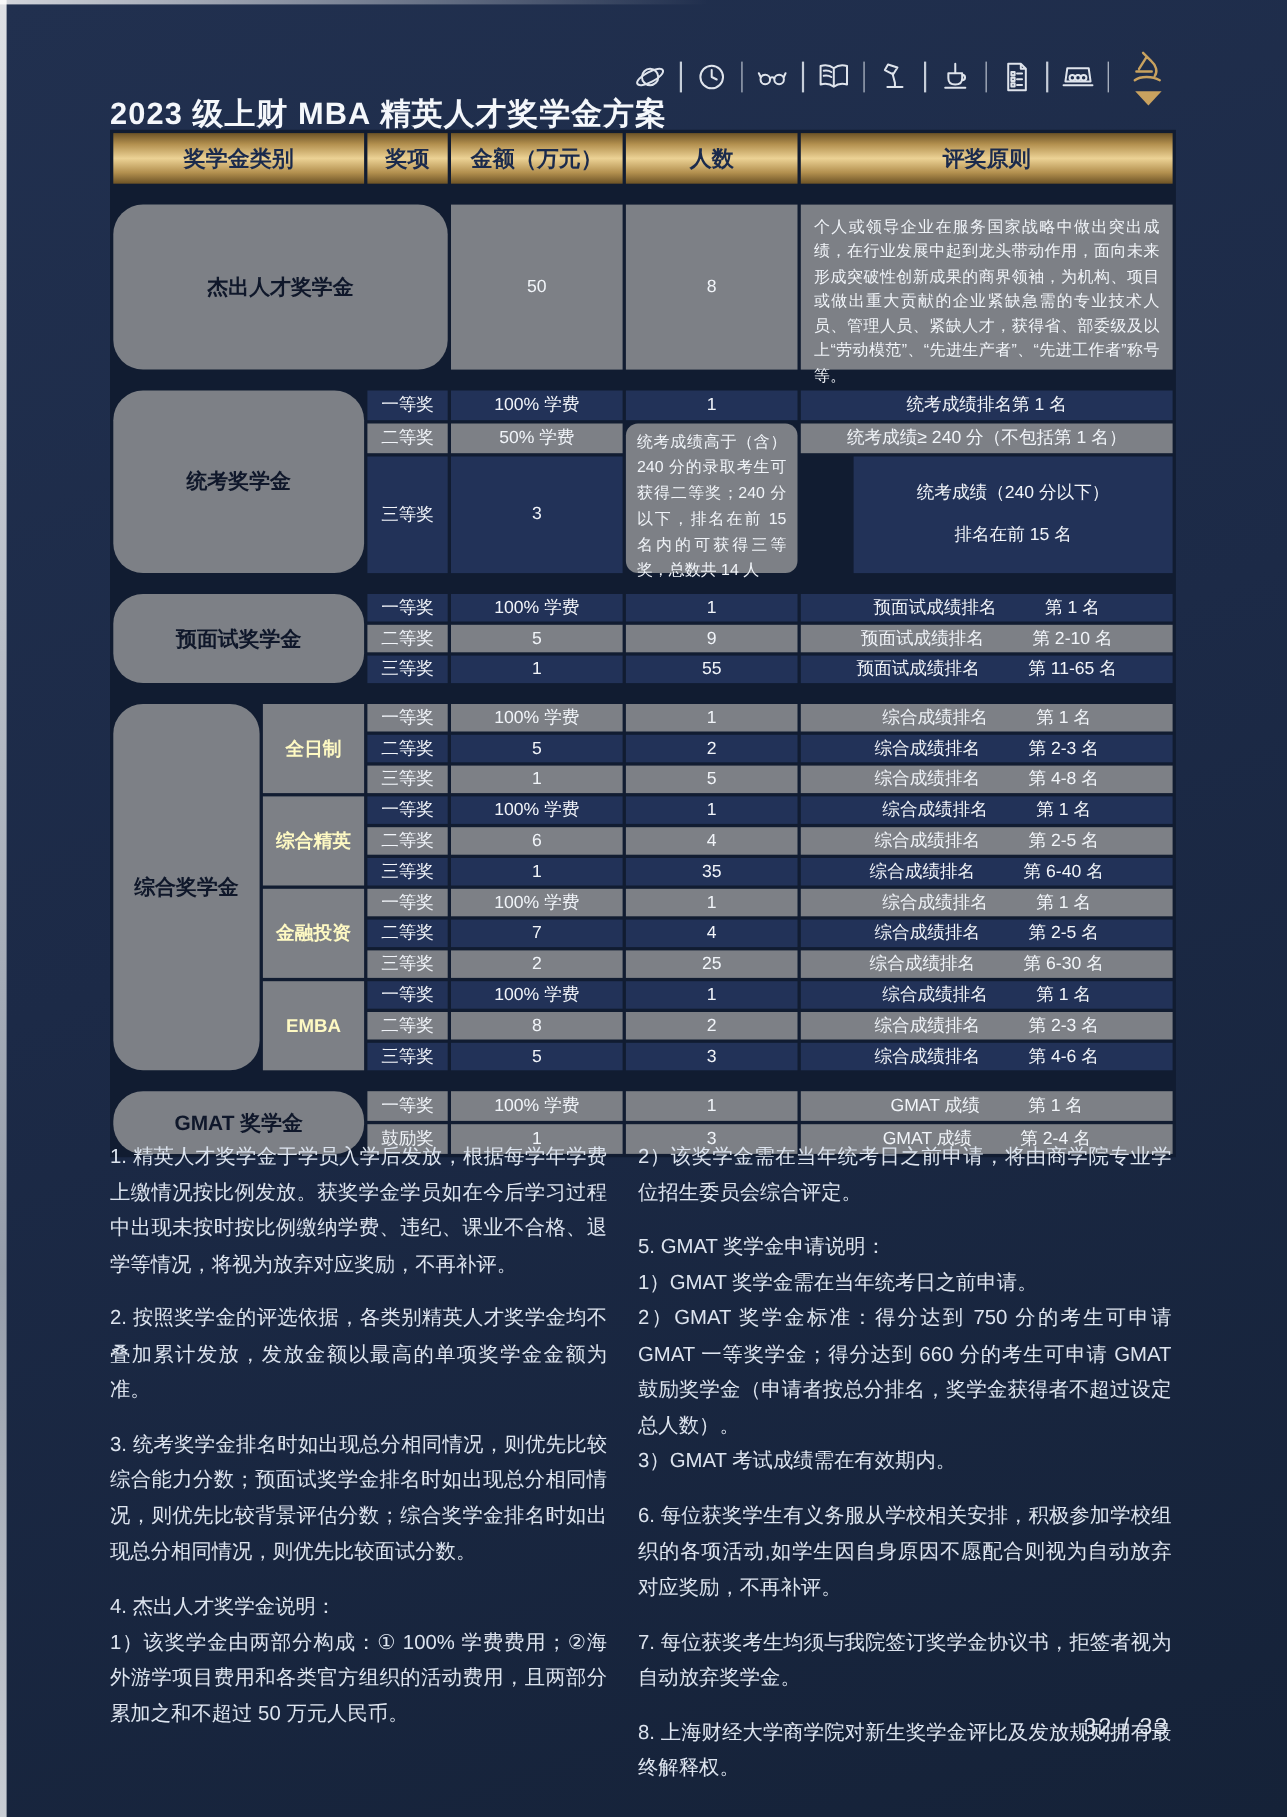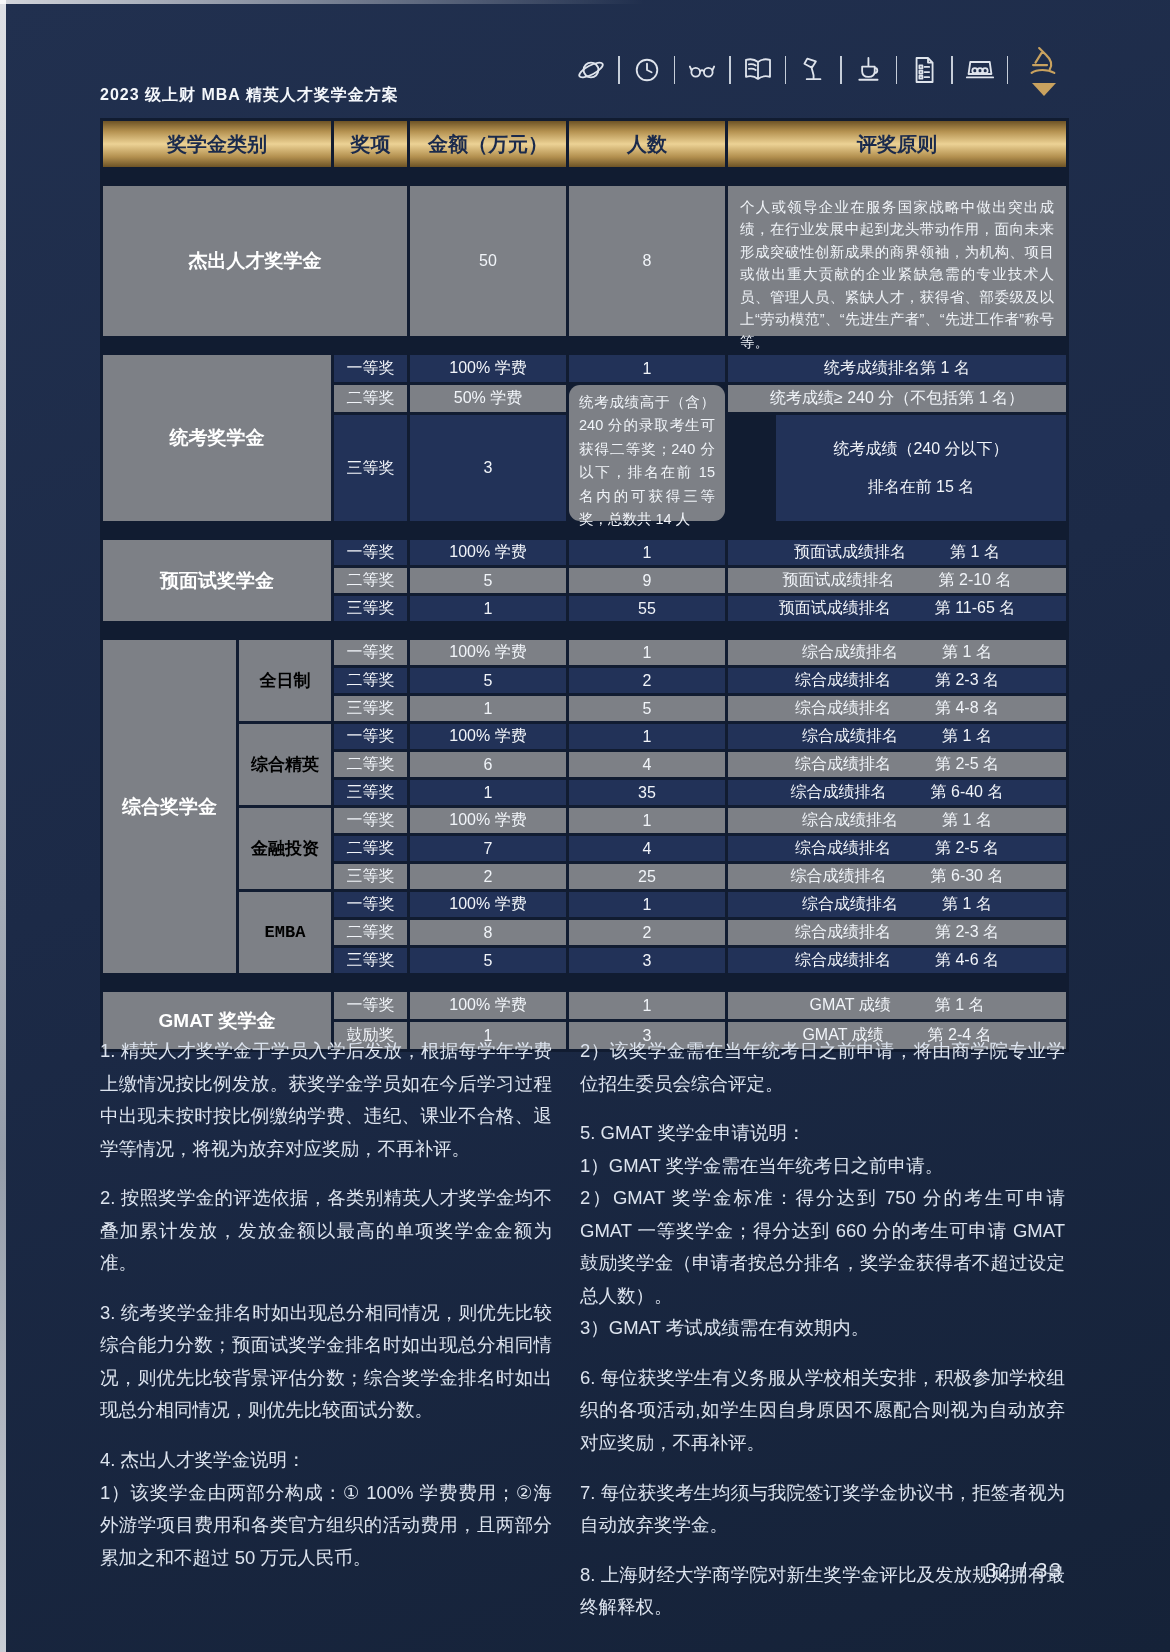--- a/index.html
+++ b/index.html
@@ -19,42 +19,42 @@
   
   .icon-row{position:absolute;top:44px;right:108px;display:flex;align-items:center;}
   .ico{display:flex;align-items:center;justify-content:center;width:36px;height:36px;}
   .ico svg{stroke:#dfe4ec;fill:none;stroke-width:1.6;stroke-linecap:round;stroke-linejoin:round;}
   .sep{width:1.5px;height:28px;background:rgba(228,234,242,.85);margin:0 9px;}
   .micro-wrap{display:flex;flex-direction:column;align-items:center;margin-left:9px;}
   .micro-wrap svg{stroke:var(--accent-gold);fill:none;stroke-width:1.8;stroke-linecap:round;stroke-linejoin:round;}
   .tri{width:0;height:0;border-left:12px solid transparent;border-right:12px solid transparent;
     border-top:13px solid var(--accent-gold);margin-top:3px;}
 
-  .title{position:absolute;top:85px;left:100px;margin:0;font-size:16px;font-weight:bold;
+  .title{position:absolute;top:85px;left:100px;margin:0;font-size:28px;font-weight:bold;
     color:#f4f7fb;letter-spacing:1px;}
 
   
   .tbl{position:absolute;top:118px;left:100px;width:963px;display:flex;flex-direction:column;gap:19px;
     background:var(--gap);padding:3px;box-sizing:content-box;}
   .hrow{display:flex;gap:3px;height:46px;}
   .hcell{display:flex;align-items:center;justify-content:center;font-size:20px;font-weight:bold;
     color:#1a2a4c;background:linear-gradient(180deg,#6d5326 0%,#b3904f 22%,#ecd295 50%,#b3904f 78%,#6d5326 100%);}
   .w-cat{width:228px;flex:none;}
   .w-award{width:73px;flex:none;}
   .w-amount{width:156px;flex:none;}
   .w-count{width:156px;flex:none;}
   .w-fill{flex:1;}
 
   .section{display:flex;gap:3px;}
   .cat{display:flex;align-items:center;justify-content:center;background:var(--cell-gray);
-    font-size:19px;font-weight:bold;color:#ffffff;text-align:center;}
+    font-size:19px;font-weight:bold;color:#0f172a;text-align:center;border-radius:27px;}
   .cat-wide{width:304px;flex:none;}
   .cat-narrow{width:133px;flex:none;text-align:center;}
   .subcat{width:92px;flex:none;display:flex;align-items:center;justify-content:center;
-    background:var(--cell-gray);font-size:17px;font-weight:bold;color:#000000;font-family:Liberation Mono, monospace;}
+    background:var(--cell-gray);font-size:17px;font-weight:bold;color:#fef9c3;}
   .rows{flex:1;display:flex;flex-direction:column;gap:3px;}
   .trow{display:flex;gap:3px;height:25px;}
   .trow.tall{height:150px;}
   .trow.gmat{height:27px;}
   .cell{display:flex;align-items:center;justify-content:center;font-size:16px;color:var(--text);}
   .gray{background:var(--cell-gray);}
   .dark{background:var(--cell-dark);}
   .pr{gap:44px;}
   .para{font-size:14.5px;line-height:1.55;text-align:justify;padding:10px 12px;display:block;}
   .unified{flex:1;display:grid;grid-template-columns:73px 156px 156px 1fr;grid-template-rows:27px 27px 106px;gap:3px;}

